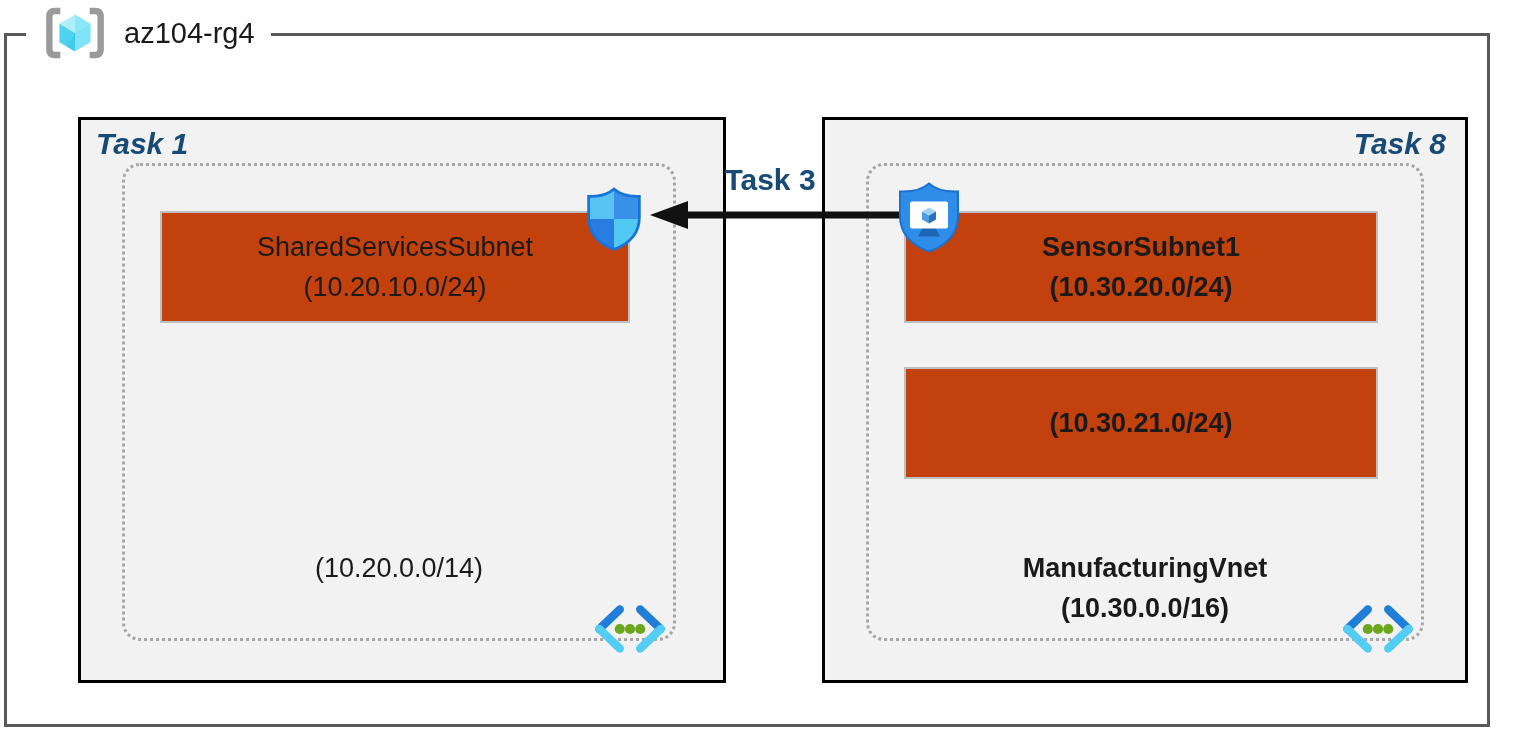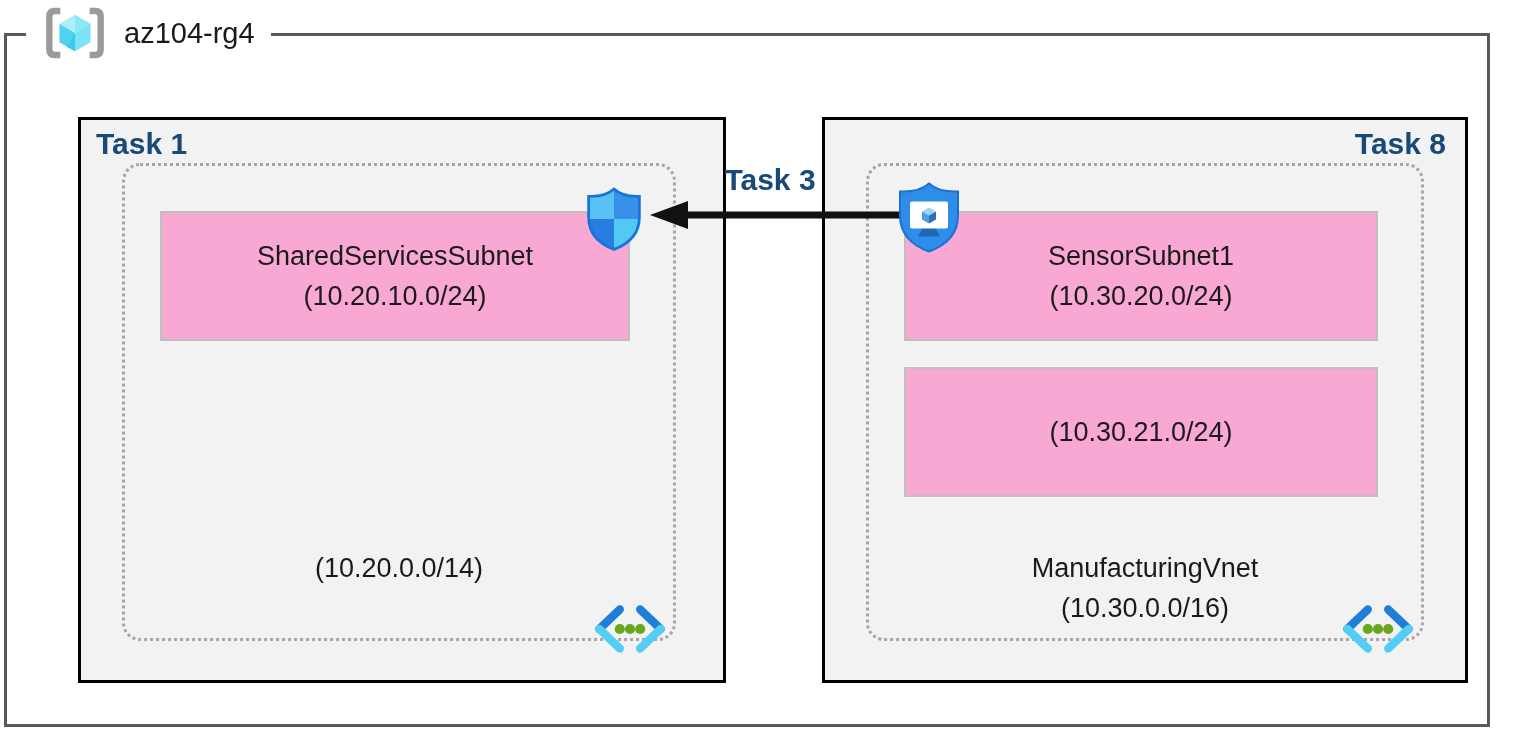--- a/index.html
+++ b/index.html
@@ -13,31 +13,31 @@
   .rg-border{position:absolute;left:4px;top:33px;width:1486px;height:694px;
     border:3px solid var(--rg_border);}
   .rg-header{position:absolute;left:26px;top:4px;height:58px;display:flex;align-items:center;
     gap:16px;background:#ffffff;padding:0 16px;z-index:4;}
   .rg-title{font-size:29px;color:#1a1a1a;white-space:nowrap;}
 
   .task-box{position:absolute;top:117px;height:566px;background:var(--task_bg);
     border:3px solid var(--box_border);}
   .task1{left:78px;width:648px;}
   .task2{left:822px;width:646px;}
-  .task-label{position:absolute;top:7px;font-size:30px;font-weight:bold;color:var(--accent);}
+  .task-label{position:absolute;top:7px;font-size:30px;font-weight:bold;color:var(--accent);font-style:italic;}
   .task-label.left{left:15px;}
   .task-label.right{right:19px;}
 
   .vnet-frame{position:absolute;left:41px;top:43px;height:478px;
     border:3px dotted var(--dotted_border);border-radius:18px;}
   .task1 .vnet-frame{width:554px;}
-  .task2 .vnet-frame{width:558px;}
+  .task2 .vnet-frame{width:558px;font-weight:bold;}
 
-  .subnet-box{position:absolute;left:35px;background:#f9a8d4;border:2px solid var(--subnet_border);
-    height:130px;display:flex;flex-direction:column;align-items:center;justify-content:center;}
+  .subnet-box{position:absolute;left:35px;background:#c2410c;border:2px solid var(--subnet_border);
+    height:112px;display:flex;flex-direction:column;align-items:center;justify-content:center;}
   .task1 .subnet-box{width:470px;}
   .task2 .subnet-box{width:474px;}
   .subnet-box.first{top:45px;}
   .subnet-box.second{top:201px;}
   .subnet-name,.subnet-cidr{font-size:27px;color:#1a1a1a;line-height:40px;text-align:center;}
 
   .vnet-label{position:absolute;left:0;right:0;top:382px;text-align:center;}
   .vnet-name,.vnet-cidr{font-size:27px;color:#1a1a1a;line-height:40px;}
 
   .vnet-icon{position:absolute;right:4px;bottom:-18px;width:78px;height:54px;}

